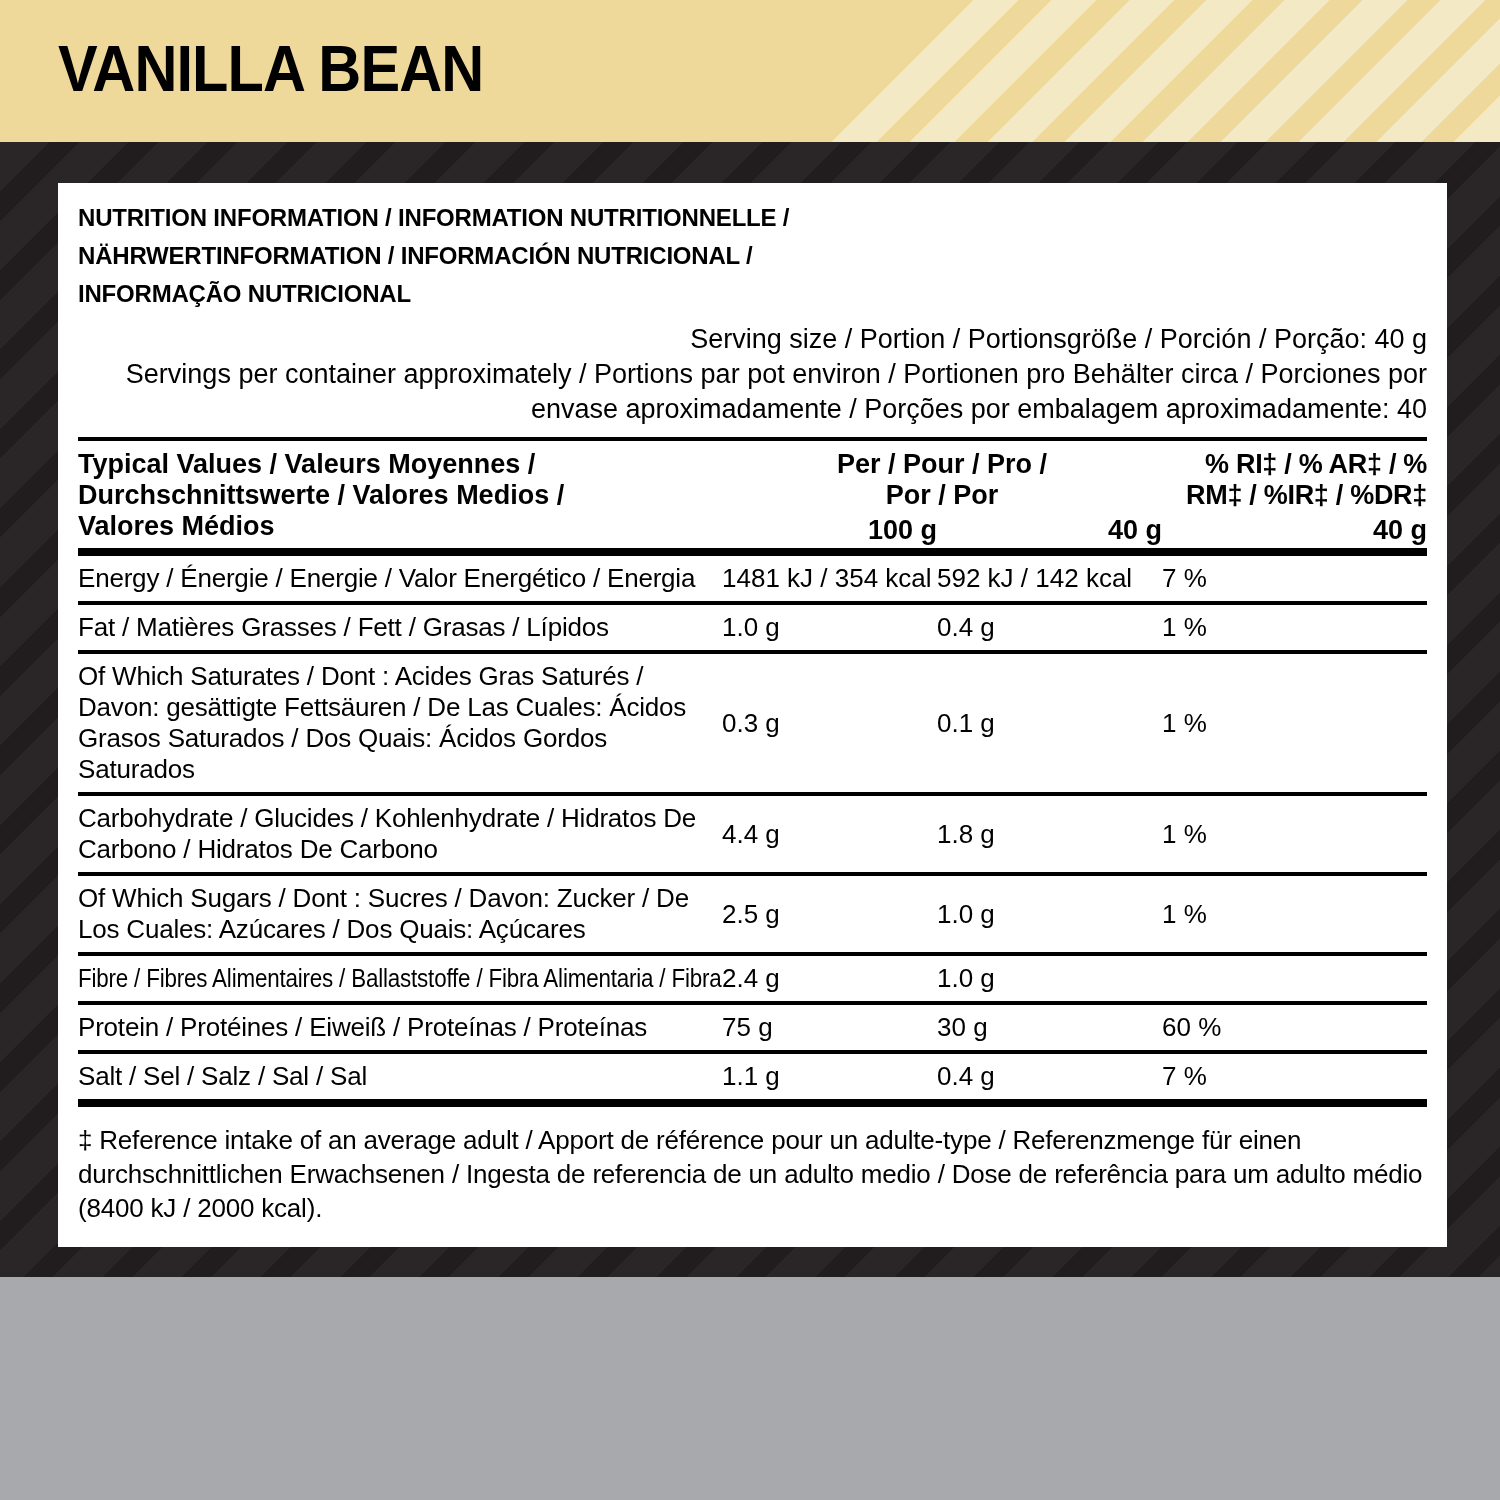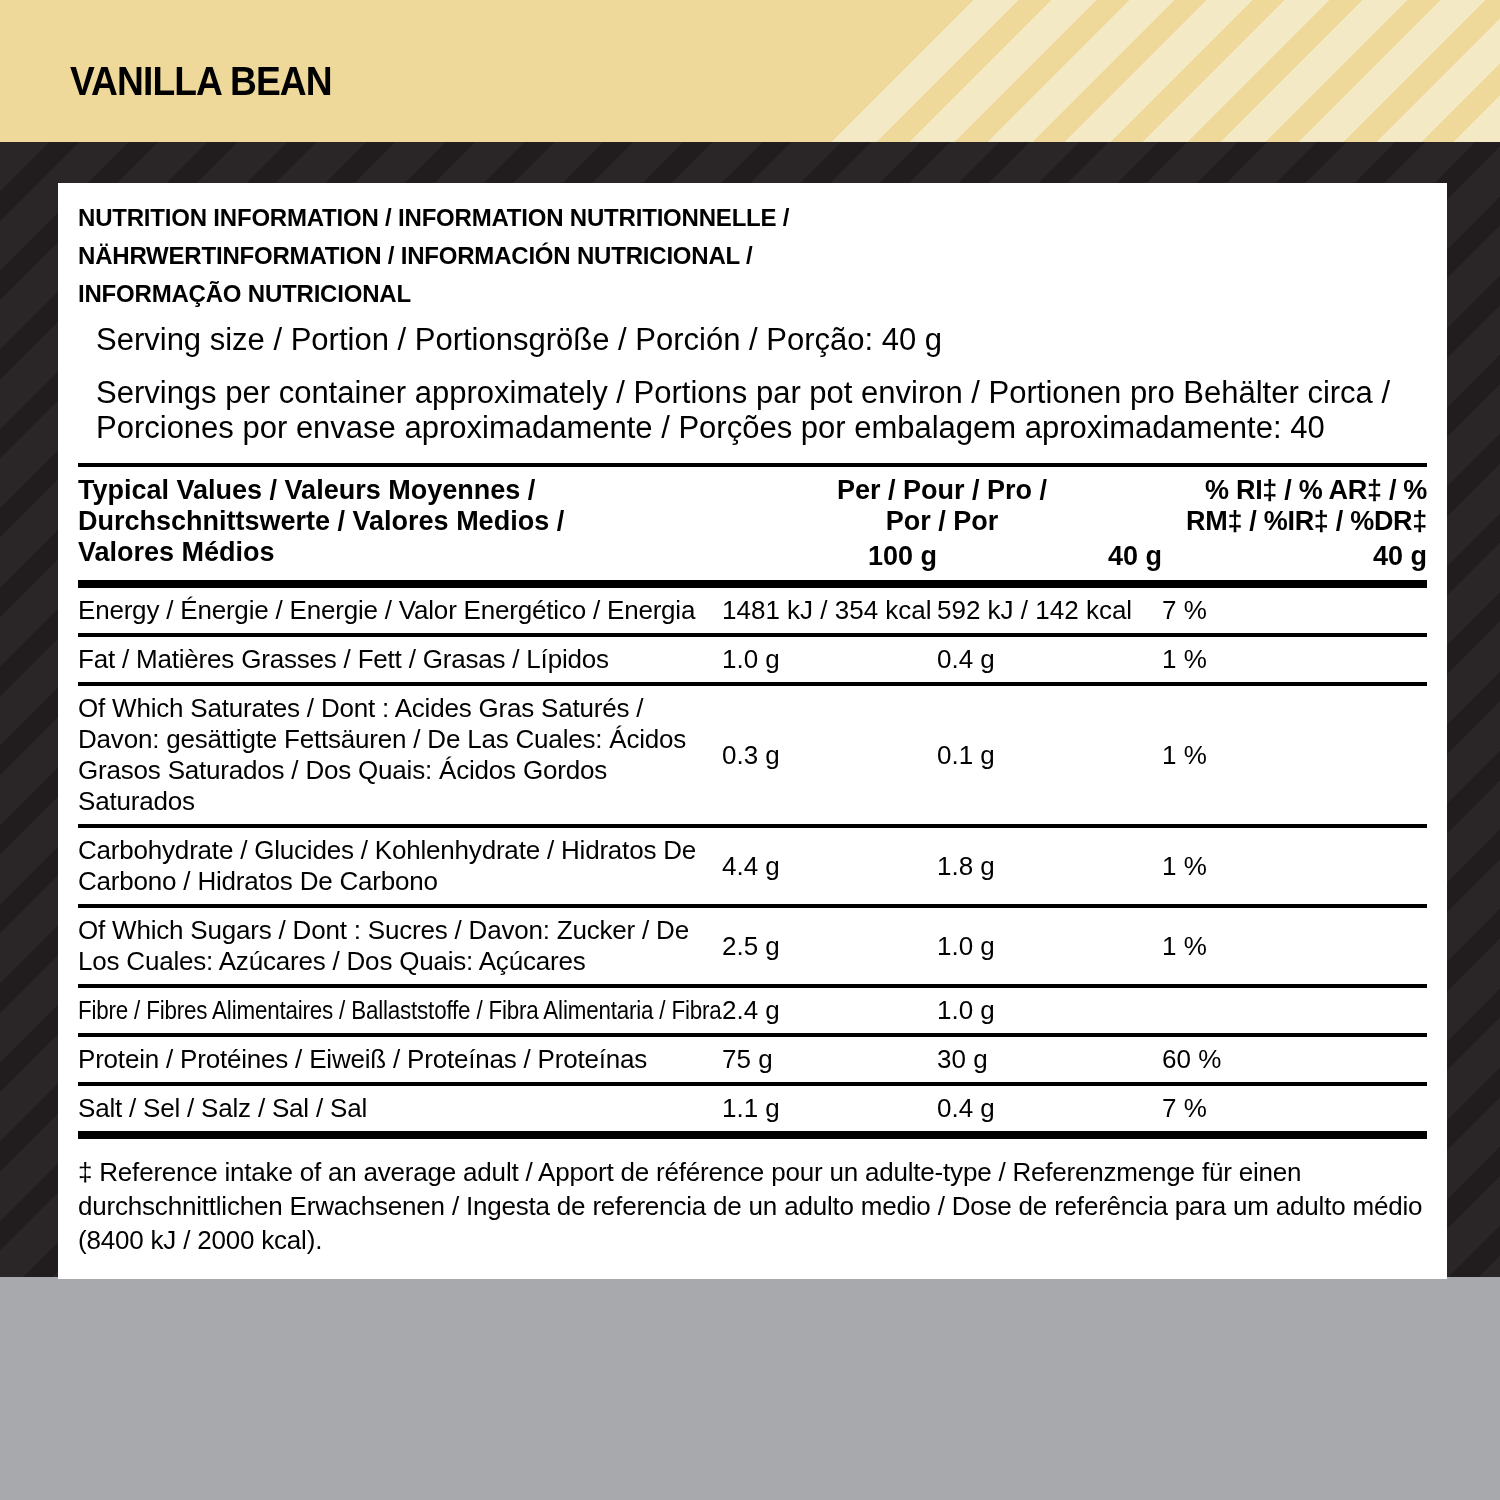--- a/index.html
+++ b/index.html
@@ -10,37 +10,37 @@
   *{box-sizing:border-box;}
   html,body{margin:0;padding:0;}
   body{font-family:"Liberation Sans",sans-serif;color:var(--ink);background:#fff;}
   .page{width:1500px;height:1500px;overflow:hidden;position:relative;}
 
   
   .banner{position:relative;height:142px;background:var(--banner-bg);overflow:hidden;}
   .banner-stripes{position:absolute;top:0;bottom:0;left:818px;right:0;
     background:repeating-linear-gradient(135deg,var(--banner-stripe) 0 32px,transparent 32px 55px);
     clip-path:polygon(142px 0,100% 0,100% 100%,0 100%);}
-  .banner h1{position:relative;margin:12px;padding:34px 0 0 58px;font-size:40px;line-height:70px;font-weight:bold;}
+  .banner h1{position:relative;margin:0;padding:34px 0 0 58px;font-size:64px;line-height:70px;font-weight:bold;}
   .banner h1 span{display:inline-block;transform:scaleX(0.93);transform-origin:0 50%;letter-spacing:-1px;}
 
   
   .dark-section{height:1135px;
     background:repeating-linear-gradient(135deg,var(--dark-stripe) 0 35px,var(--dark-bg) 35px 56px);}
 
   
   .card{position:relative;top:41px;margin-left:58px;width:1389px;background:var(--card-bg);
     padding:16px 20px 22px;}
   .panel-title{margin:0;font-size:24px;line-height:38px;font-weight:bold;letter-spacing:-0.2px;}
-  .serving{font-size:31px;line-height:35px;margin:18px;}
+  .serving{font-size:27px;line-height:35px;margin:0;text-align:right;}
   .serving.first{margin-top:9px;}
 
   
   .table{margin-top:10px;border-top:4px solid var(--ink);}
-  .thead{display:flex;border-bottom:8px solid var(--ink);padding:8px 0 8px;font-weight:bold;
+  .thead{display:flex;border-bottom:8px solid var(--ink);padding:8px 0 2px;font-weight:bold;
     font-size:27px;line-height:31px;}
   .th-label{flex:1 1 0;}
   .th-right{flex:0 0 705px;display:flex;flex-direction:column;}
   .th-top{display:flex;}
   .th-per{width:440px;text-align:center;}
   .th-ri{width:265px;text-align:right;letter-spacing:-0.3px;}
   .th-sub{display:flex;margin-top:auto;padding-top:4px;}
   .th-sub .s1{width:215px;text-align:right;}
   .th-sub .s2{width:225px;text-align:right;}
   .th-sub .s3{width:265px;text-align:right;}

